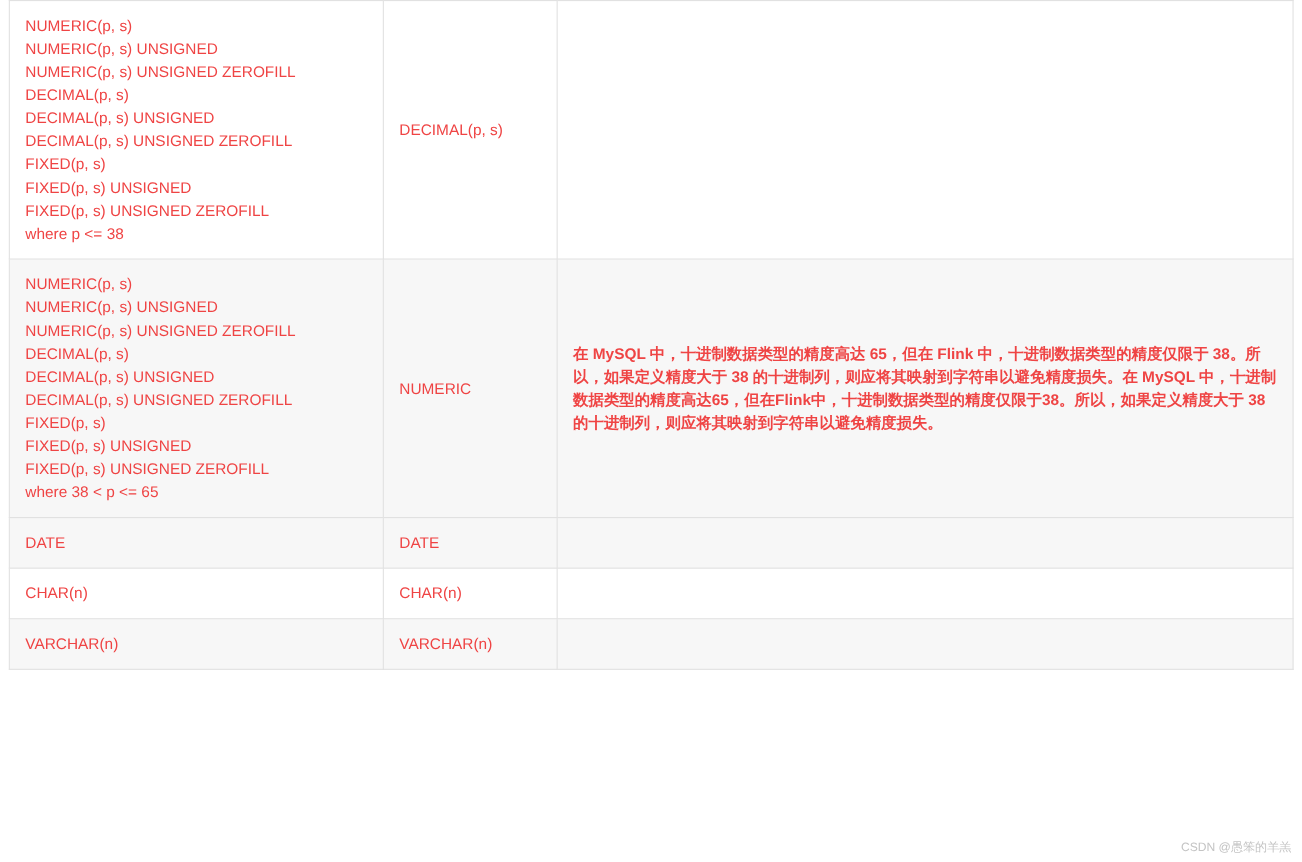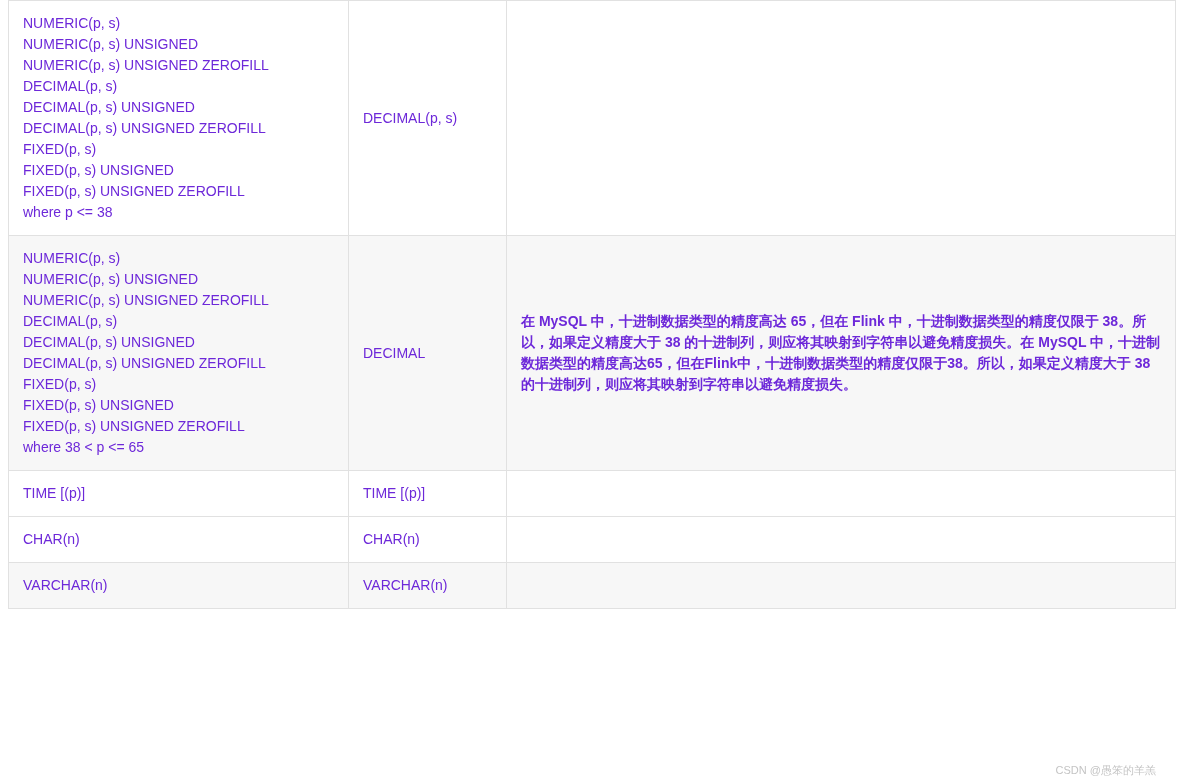--- a/index.html
+++ b/index.html
@@ -20,21 +20,21 @@
     }
     table {
       width: 100%;
       border-collapse: collapse;
       table-layout: fixed;
     }
     td {
       border: 1px solid #e1e1e1;
       padding: 12px 14px;
       vertical-align: middle;
-      color: #6d28d9;
+      color: #ef4444;
       line-height: 1.5;
       margin-top: 18px;
     }
     td.col1 {
       width: 340px;
     }
     td.col2 {
       width: 158px;
     }
     td.col3 {
@@ -46,21 +46,21 @@
     }
     tr.norm td {
       background: #ffffff;
     }
     .multiline {
       white-space: pre-line;
     }
     .watermark {
       position: fixed;
       bottom: 6px;
-      right: 28px;
+      right: 10px;
       font-size: 11px;
       color: #c4c4c4;
       font-family: sans-serif;
     }
   </style>
 </head>
 <body>
 
 <div class="table-container">
   <table>
@@ -83,26 +83,26 @@
           <td class="col1 multiline">NUMERIC(p, s)
 NUMERIC(p, s) UNSIGNED
 NUMERIC(p, s) UNSIGNED ZEROFILL
 DECIMAL(p, s)
 DECIMAL(p, s) UNSIGNED
 DECIMAL(p, s) UNSIGNED ZEROFILL
 FIXED(p, s)
 FIXED(p, s) UNSIGNED
 FIXED(p, s) UNSIGNED ZEROFILL
 where 38 &lt; p &lt;= 65</td>
-          <td class="col2">DECIMAL</td>
+          <td class="col2">NUMERIC</td>
           <td class="col3">在 MySQL 中，十进制数据类型的精度高达 65，但在 Flink 中，十进制数据类型的精度仅限于 38。所以，如果定义精度大于 38 的十进制列，则应将其映射到字符串以避免精度损失。在 MySQL 中，十进制数据类型的精度高达65，但在Flink中，十进制数据类型的精度仅限于38。所以，如果定义精度大于 38 的十进制列，则应将其映射到字符串以避免精度损失。</td>
         </tr>
-        <tr class="norm">
-          <td class="col1 multiline">TIME [(p)]</td>
-          <td class="col2">TIME [(p)]</td>
+        <tr class="alt">
+          <td class="col1 multiline">DATE</td>
+          <td class="col2">DATE</td>
           <td class="col3"></td>
         </tr>
         <tr class="norm">
           <td class="col1 multiline">CHAR(n)</td>
           <td class="col2">CHAR(n)</td>
           <td class="col3"></td>
         </tr>
         <tr class="alt">
           <td class="col1 multiline">VARCHAR(n)</td>
           <td class="col2">VARCHAR(n)</td>

